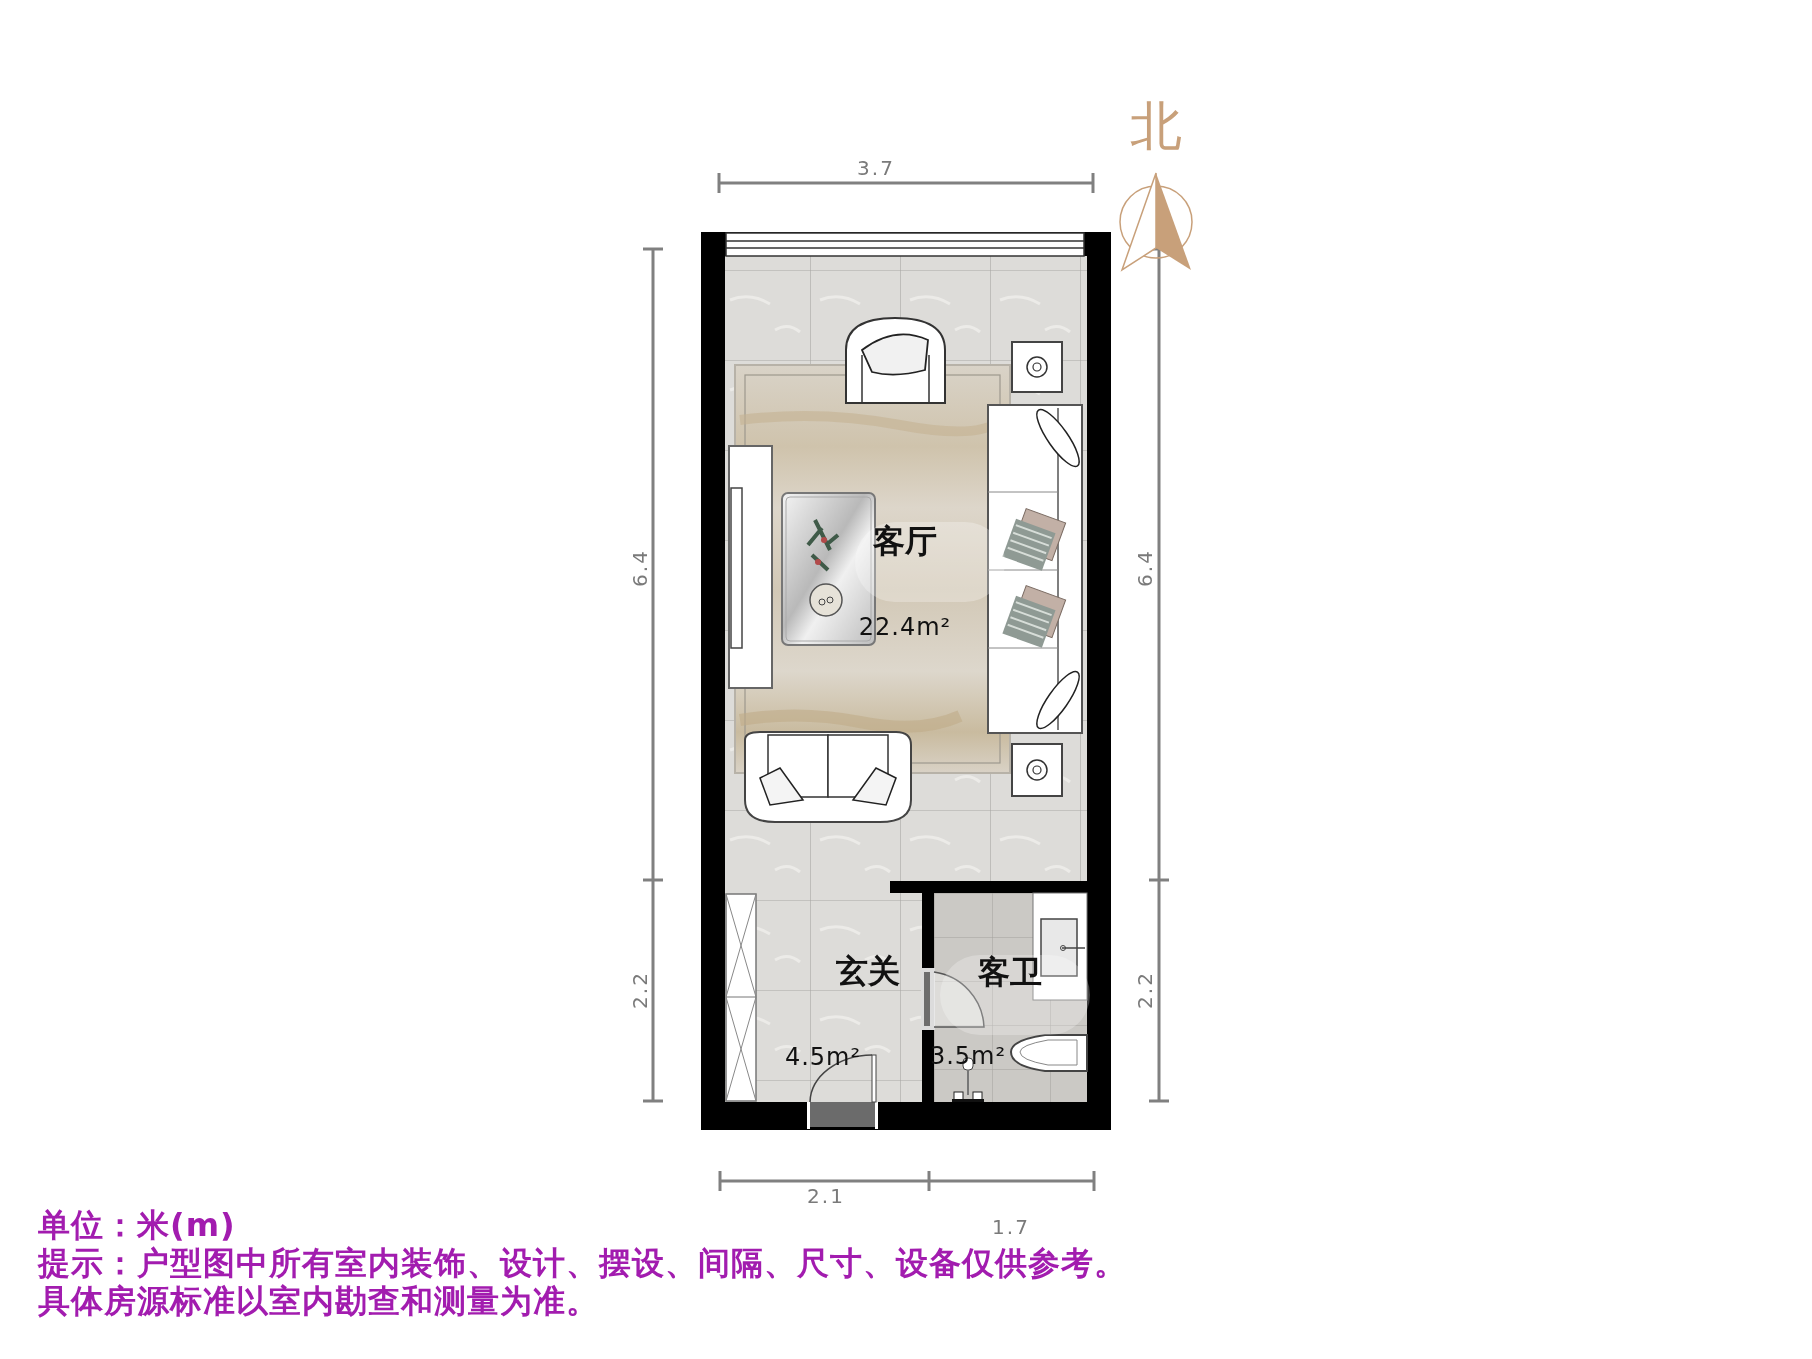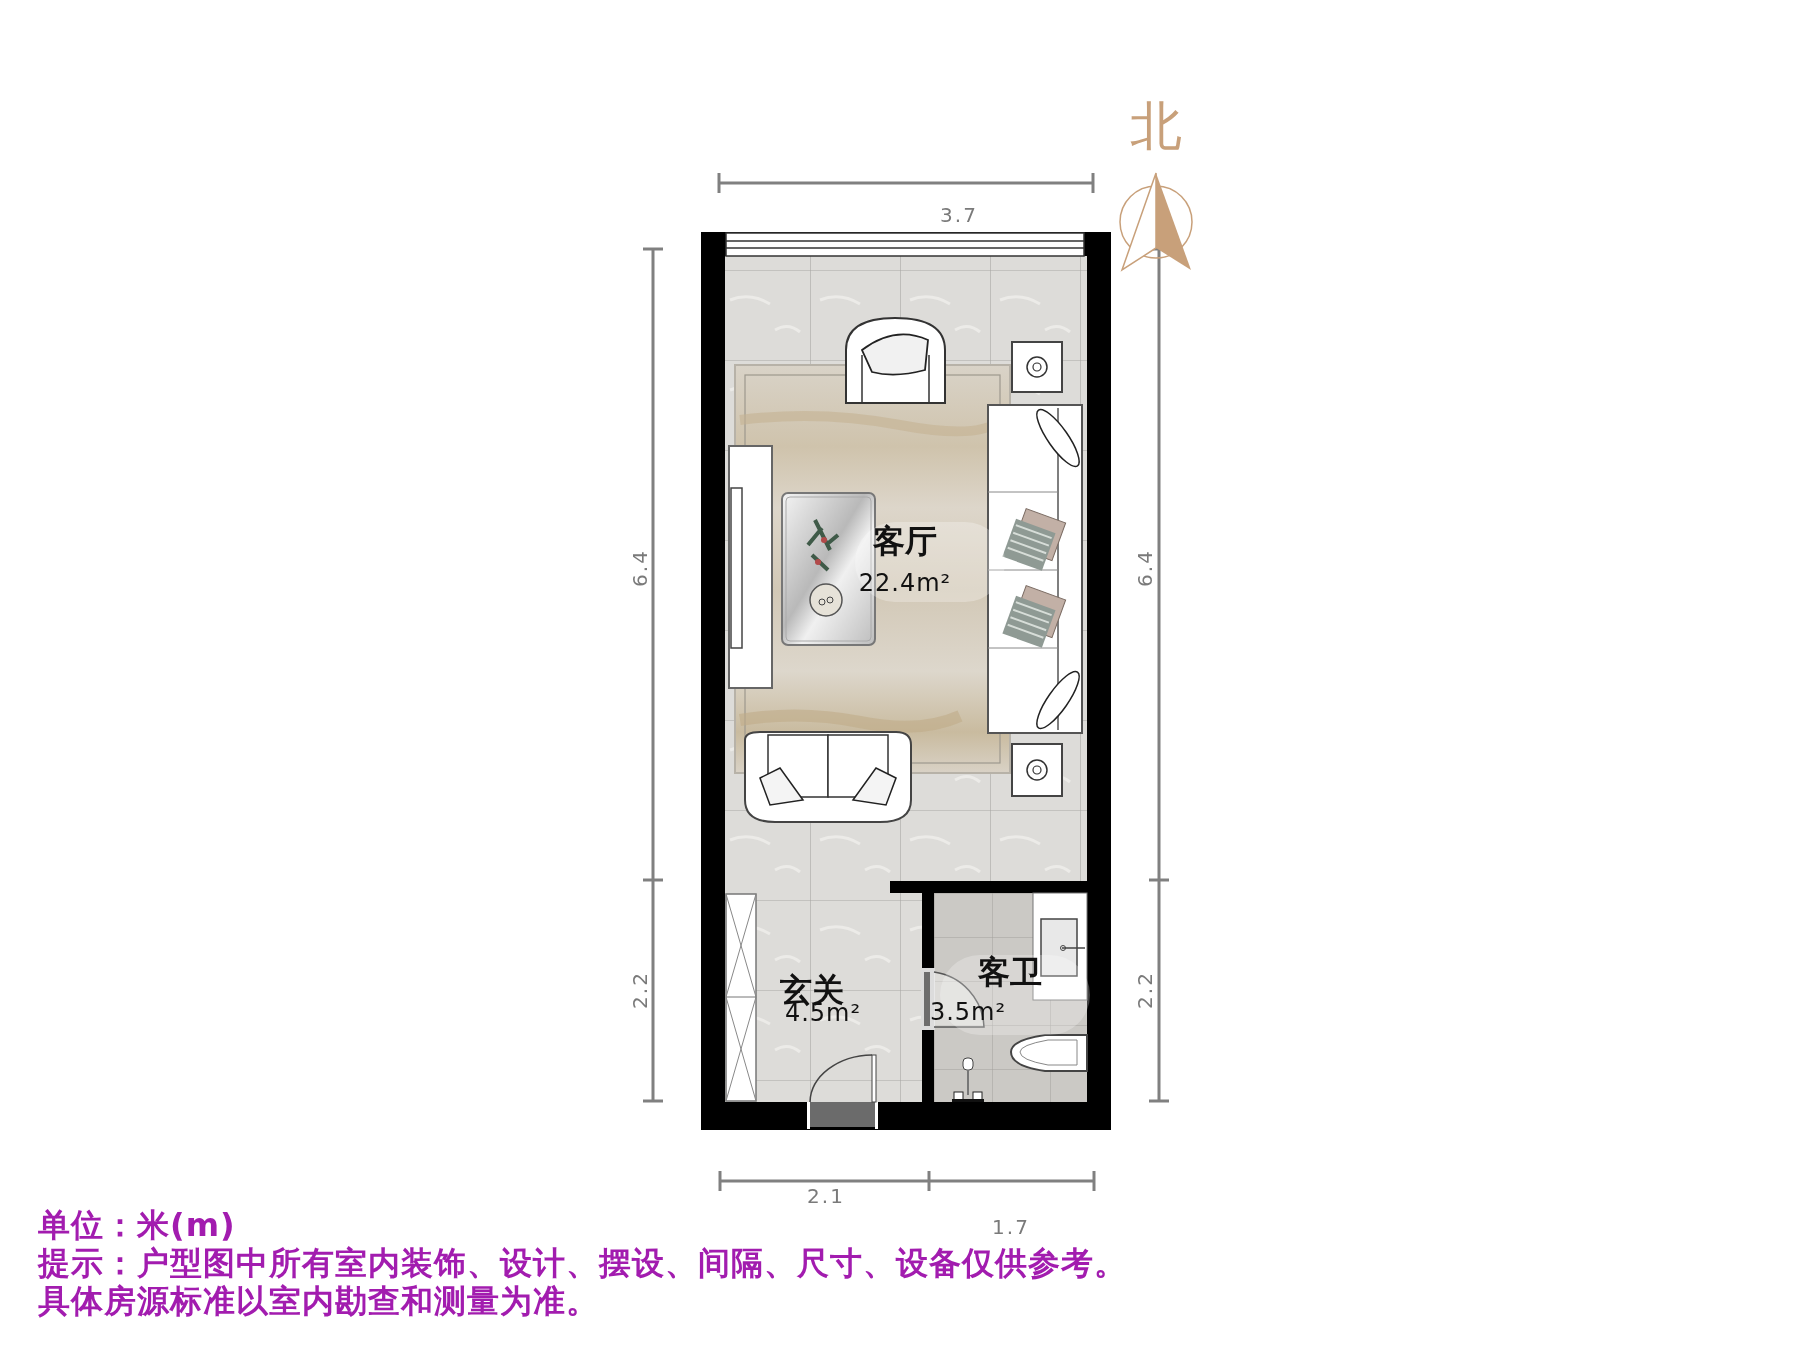--- a/index.html
+++ b/index.html
@@ -8,21 +8,21 @@
   .abs { position: absolute; }
   .dim-text { position: absolute; color: #7a7a7a; font-family: "DejaVu Sans", sans-serif;
               font-size: 20px; letter-spacing: 2px; white-space: nowrap; }
   .dim-text.vert { transform: translate(-50%, -50%) rotate(-90deg); }
   .dim-text.horz { transform: translate(-50%, 0); }
   .room-name { position: absolute; transform: translate(-50%, -50%); font-size: 32px;
                font-weight: bold; color: #111; white-space: nowrap;
                font-family: Liberation Sans, sans-serif; }
   .room-area { position: absolute; transform: translate(-50%, -50%); font-size: 24px;
                color: #111; white-space: nowrap; letter-spacing: 1px;
-               font-family: "DejaVu Sans", sans-serif; }
+               font-family: "DejaVu Sans", sans-serif; margin-top: 44px; }
   .note { position: absolute; left: 38px; font-size: 32px; font-weight: bold; color: #a21caf;
           white-space: nowrap; font-family: "DejaVu Sans", sans-serif; letter-spacing: 1px; }
   .north-label { position: absolute; color: #c8a07a; font-size: 52px; font-weight: normal;
                  font-family: "DejaVu Sans", sans-serif; }
 </style>
 </head>
 <body>
 
 <svg class="abs" style="left:0;top:0" width="1812" height="1359" viewBox="0 0 1812 1359">
   <defs>
@@ -203,35 +203,35 @@
 
   <g>
     <circle cx="1156" cy="222" r="36" fill="none" stroke="#c8a07a" stroke-width="1.5"></circle>
     <path d="M1156 173 L1122 270 L1156 248 Z" fill="#fff" stroke="#c8a07a" stroke-width="1.5"></path>
     <path d="M1156 173 L1191 270 L1156 248 Z" fill="#c8a07a"></path>
   </g>
 </svg>
 
 <div class="north-label" style="left:1130px; top:92px;">北</div>
 
-<div class="dim-text horz" style="left:959px; top:156px;margin-top:47px;">3.7</div>
+<div class="dim-text horz" style="left:876px; top:156px;">3.7</div>
 <div class="dim-text vert" style="left:640px; top:568px;">6.4</div>
 <div class="dim-text vert" style="left:640px; top:990px;">2.2</div>
 <div class="dim-text vert" style="left:1145px; top:568px;">6.4</div>
 <div class="dim-text vert" style="left:1145px; top:990px;">2.2</div>
 <div class="dim-text horz" style="left:826px; top:1184px;">2.1</div>
 <div class="dim-text horz" style="left:1011px; top:1199px;margin-top:16px;">1.7</div>
 
 <div>
   <div class="abs" style="left:855px;top:522px;width:150px;height:80px;border-radius:40px;background:rgba(255,255,255,0.28);"></div>
   <div class="room-name" style="left:905px; top:542px;">客厅</div>
   <div class="room-area" style="left:905px; top:583px;">22.4m²</div>
 </div>
 <div>
-  <div class="room-name" style="left:812px; top:972px;margin-top:19px;">玄关</div>
+  <div class="room-name" style="left:868px; top:972px;">玄关</div>
   <div class="room-area" style="left:823px; top:1013px;">4.5m²</div>
 </div>
 <div>
   <div class="abs" style="left:940px;top:955px;width:150px;height:80px;border-radius:40px;background:rgba(255,255,255,0.25);"></div>
   <div class="room-name" style="left:1010px; top:973px;">客卫</div>
   <div class="room-area" style="left:968px; top:1012px;">3.5m²</div>
 </div>
 
 <div class="note" style="top:1204px;">单位：米(m)</div>
 <div class="note" style="top:1242px;">提示：户型图中所有室内装饰、设计、摆设、间隔、尺寸、设备仅供参考。</div>

